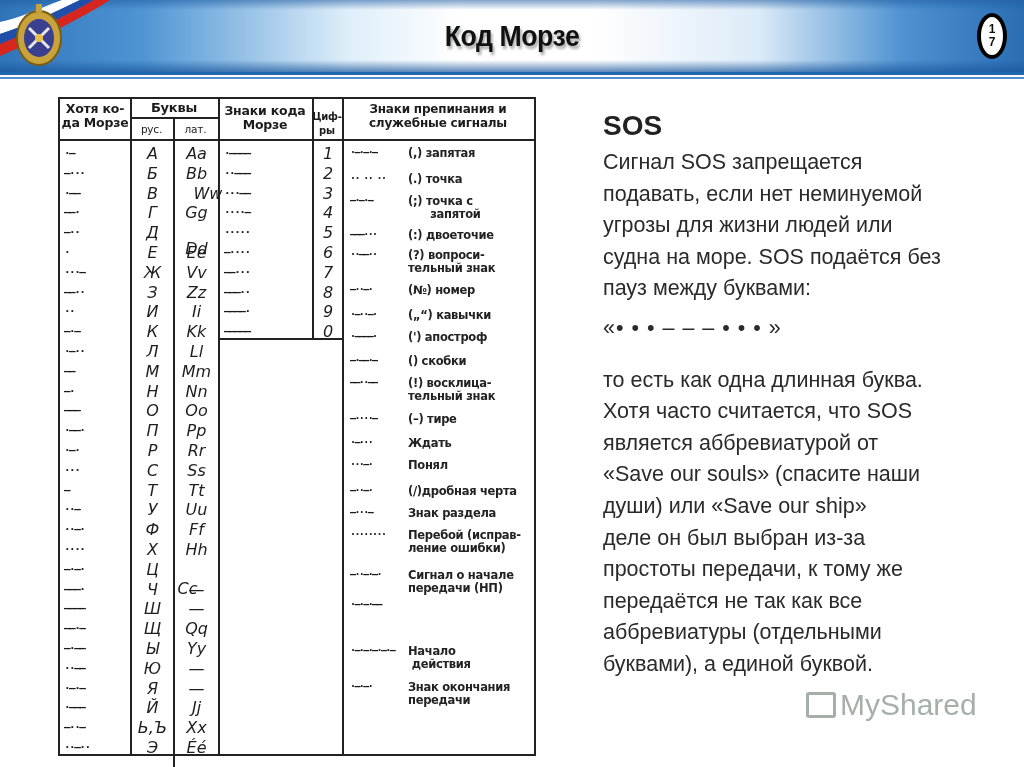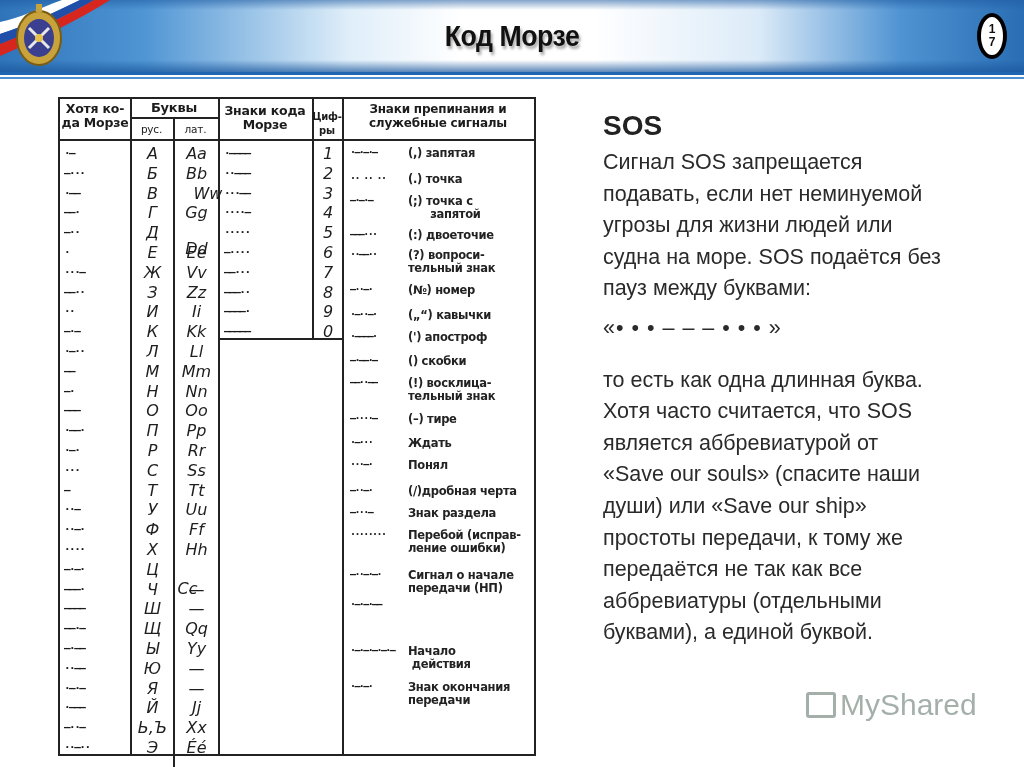--- a/index.html
+++ b/index.html
@@ -588,20 +588,21 @@
   <span class="line">угрозы для жизни людей или</span>
   <span class="line">судна на море. SOS подаётся без</span>
   <span class="line">пауз между буквами:</span>
   <span class="line morse-line" style="margin-top:8px;">«• • • – – – • • • »</span>
   <span class="gap"></span>
   <span class="line">то есть как одна длинная буква.</span>
   <span class="line">Хотя часто считается, что SOS</span>
   <span class="line">является аббревиатурой от</span>
   <span class="line">«Save our souls» (спасите наши</span>
   <span class="line">души) или «Save our ship»</span>
+  <span class="line">деле он был выбран из-за</span>
   <span class="line">простоты передачи,  к тому же</span>
   <span class="line">передаётся  не так как все</span>
   <span class="line">аббревиатуры  (отдельными</span>
   <span class="line">буквами), а единой буквой.</span>
 </div>
 
 <div class="watermark">
   <span class="wm-icon"></span>
   <span>MyShared</span>
 </div>

